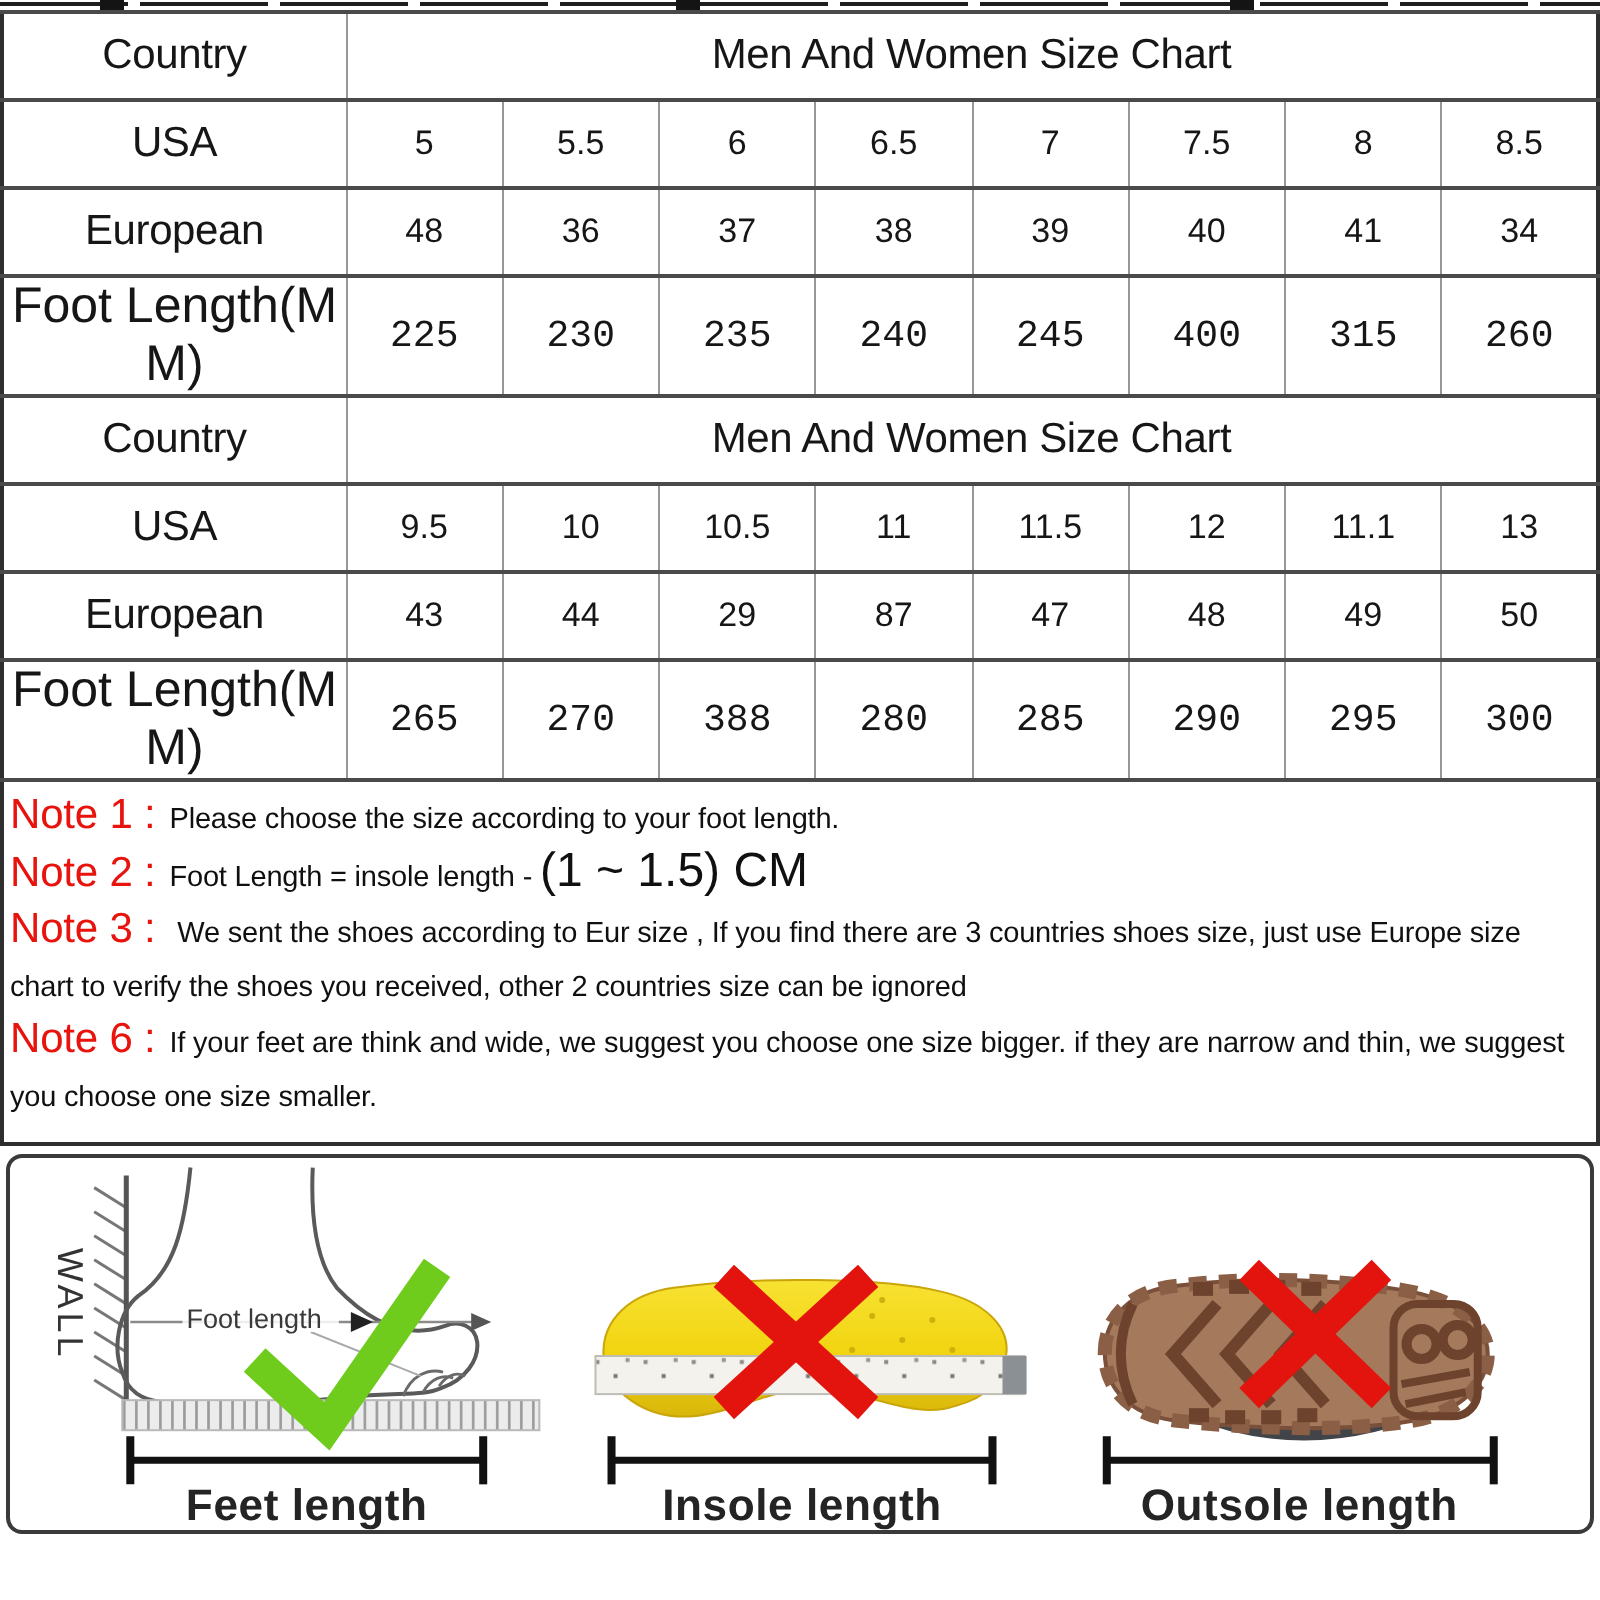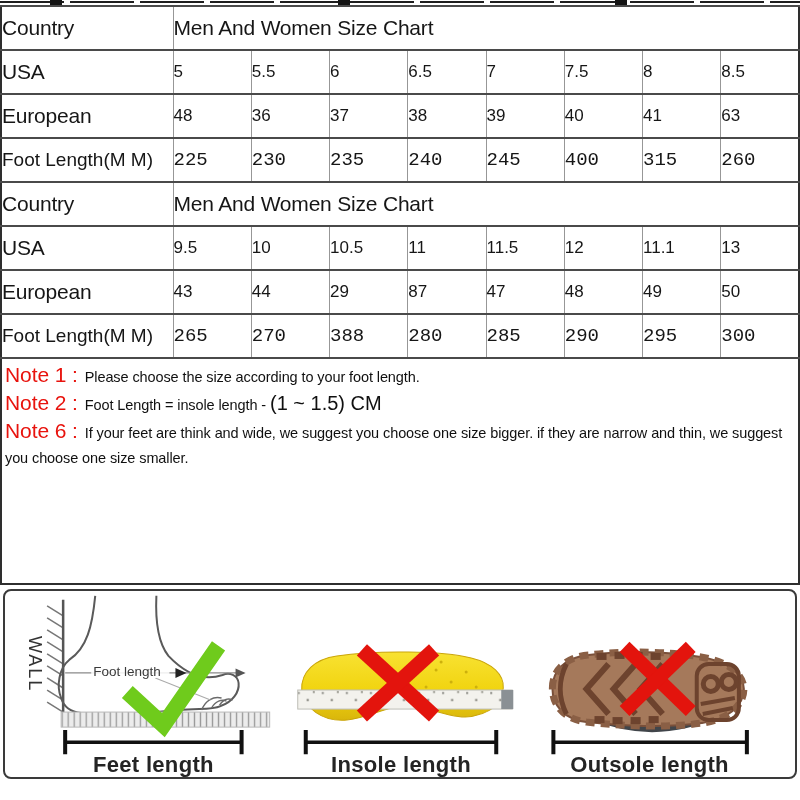--- a/index.html
+++ b/index.html
@@ -17,34 +17,34 @@
     background:repeating-linear-gradient(90deg,#1e1e1e 0 64px,#ffffff 64px 70px);}
   .top-strip .blob{position:absolute;top:0;height:5px;width:12px;background:#141414;}
 
   
   table.size-table{width:800px;border-collapse:collapse;table-layout:fixed;
     border:2.5px solid #2e2e2e;}
   table.size-table.second{margin-top:-2px;}
   table.size-table td{
     border-left:1px solid var(--border-light);border-right:1px solid var(--border-light);
     border-top:2px solid #4a4a4a;border-bottom:2px solid #4a4a4a;
-    height:44px;text-align:left;vertical-align:middle;padding:0;color:var(--text);
+    height:44px;text-align:center;vertical-align:middle;padding:0;color:var(--text);
   }
   td.hd{font-size:21px;letter-spacing:-0.2px;}
   td.num{font-size:17px;}
-  td.redlbl{font-size:19px;color:var(--red);}
+  td.redlbl{font-size:25px;color:var(--red);}
   td.rednum{font-size:19px;color:var(--red);font-family:Liberation Mono, monospace;}
 
   
-  .notes{width:800px;height:226px;overflow:hidden;
+  .notes{width:800px;height:182px;overflow:hidden;
     border-left:2.5px solid #2e2e2e;border-right:2.5px solid #2e2e2e;border-bottom:2.5px solid #2e2e2e;
     padding:4px 3px 2px 3px;}
   .note{margin:0 0 2px 0;line-height:23px;font-size:14.5px;color:#101010;letter-spacing:-0.1px;}
   .nlabel{color:var(--red);font-size:21px;margin-right:7px;}
-  .nbig{font-size:20px;letter-spacing:0;}
+  .nbig{font-size:24px;letter-spacing:0;}
 
   
   .figures{width:794px;height:190px;margin:4px 3px 0 3px;border:2px solid #3a3a3a;
     border-radius:8px;overflow:hidden;background:#ffffff;}
   .figures svg{display:block;width:100%;height:100%;}
   .cap{font-size:22px;font-weight:700;fill:#242424;letter-spacing:0.3px;}
 </style>
 </head>
 <body>
 
@@ -85,21 +85,21 @@
   </tr>
   <tr>
     <td class="hd">European</td>
     <td class="num">48</td>
     <td class="num">36</td>
     <td class="num">37</td>
     <td class="num">38</td>
     <td class="num">39</td>
     <td class="num">40</td>
     <td class="num">41</td>
-    <td class="num">63</td>
+    <td class="num">34</td>
   </tr>
   <tr>
     <td class="redlbl">Foot Length(M M)</td>
     <td class="rednum">225</td>
     <td class="rednum">230</td>
     <td class="rednum">235</td>
     <td class="rednum">240</td>
     <td class="rednum">245</td>
     <td class="rednum">400</td>
     <td class="rednum">315</td>
@@ -157,20 +157,21 @@
     <td class="rednum">290</td>
     <td class="rednum">295</td>
     <td class="rednum">300</td>
   </tr>
 </tbody>
   </table>
 
 <div class="notes">
   <p class="note"><span class="nlabel">Note 1 :</span><span class="ntext">Please choose the size according to your foot length.</span><span class="nbig"></span></p>
   <p class="note"><span class="nlabel">Note 2 :</span><span class="ntext">Foot Length = insole length  - </span><span class="nbig">(1 ~ 1.5) CM</span></p>
+  <p class="note"><span class="nlabel">Note 3 :</span><span class="ntext">  We sent the shoes according to Eur size , If you find there are 3 countries shoes size, just use Europe size chart to verify the shoes you received, other 2 countries size can be ignored</span><span class="nbig"></span></p>
   <p class="note"><span class="nlabel">Note 6 :</span><span class="ntext">If your feet are think and wide, we suggest you choose one size bigger. if they are narrow and thin, we suggest you choose one size smaller.</span><span class="nbig"></span></p>
 </div>
 
 <div class="figures">
 <svg viewBox="0 0 788 184">
   <defs>
     <pattern id="rul" width="6" height="15" patternUnits="userSpaceOnUse">
       <rect width="6" height="15" fill="#ececec"></rect>
       <line x1="3" y1="0" x2="3" y2="15" stroke="#9a9a9a" stroke-width="1.3"></line>
     </pattern>

